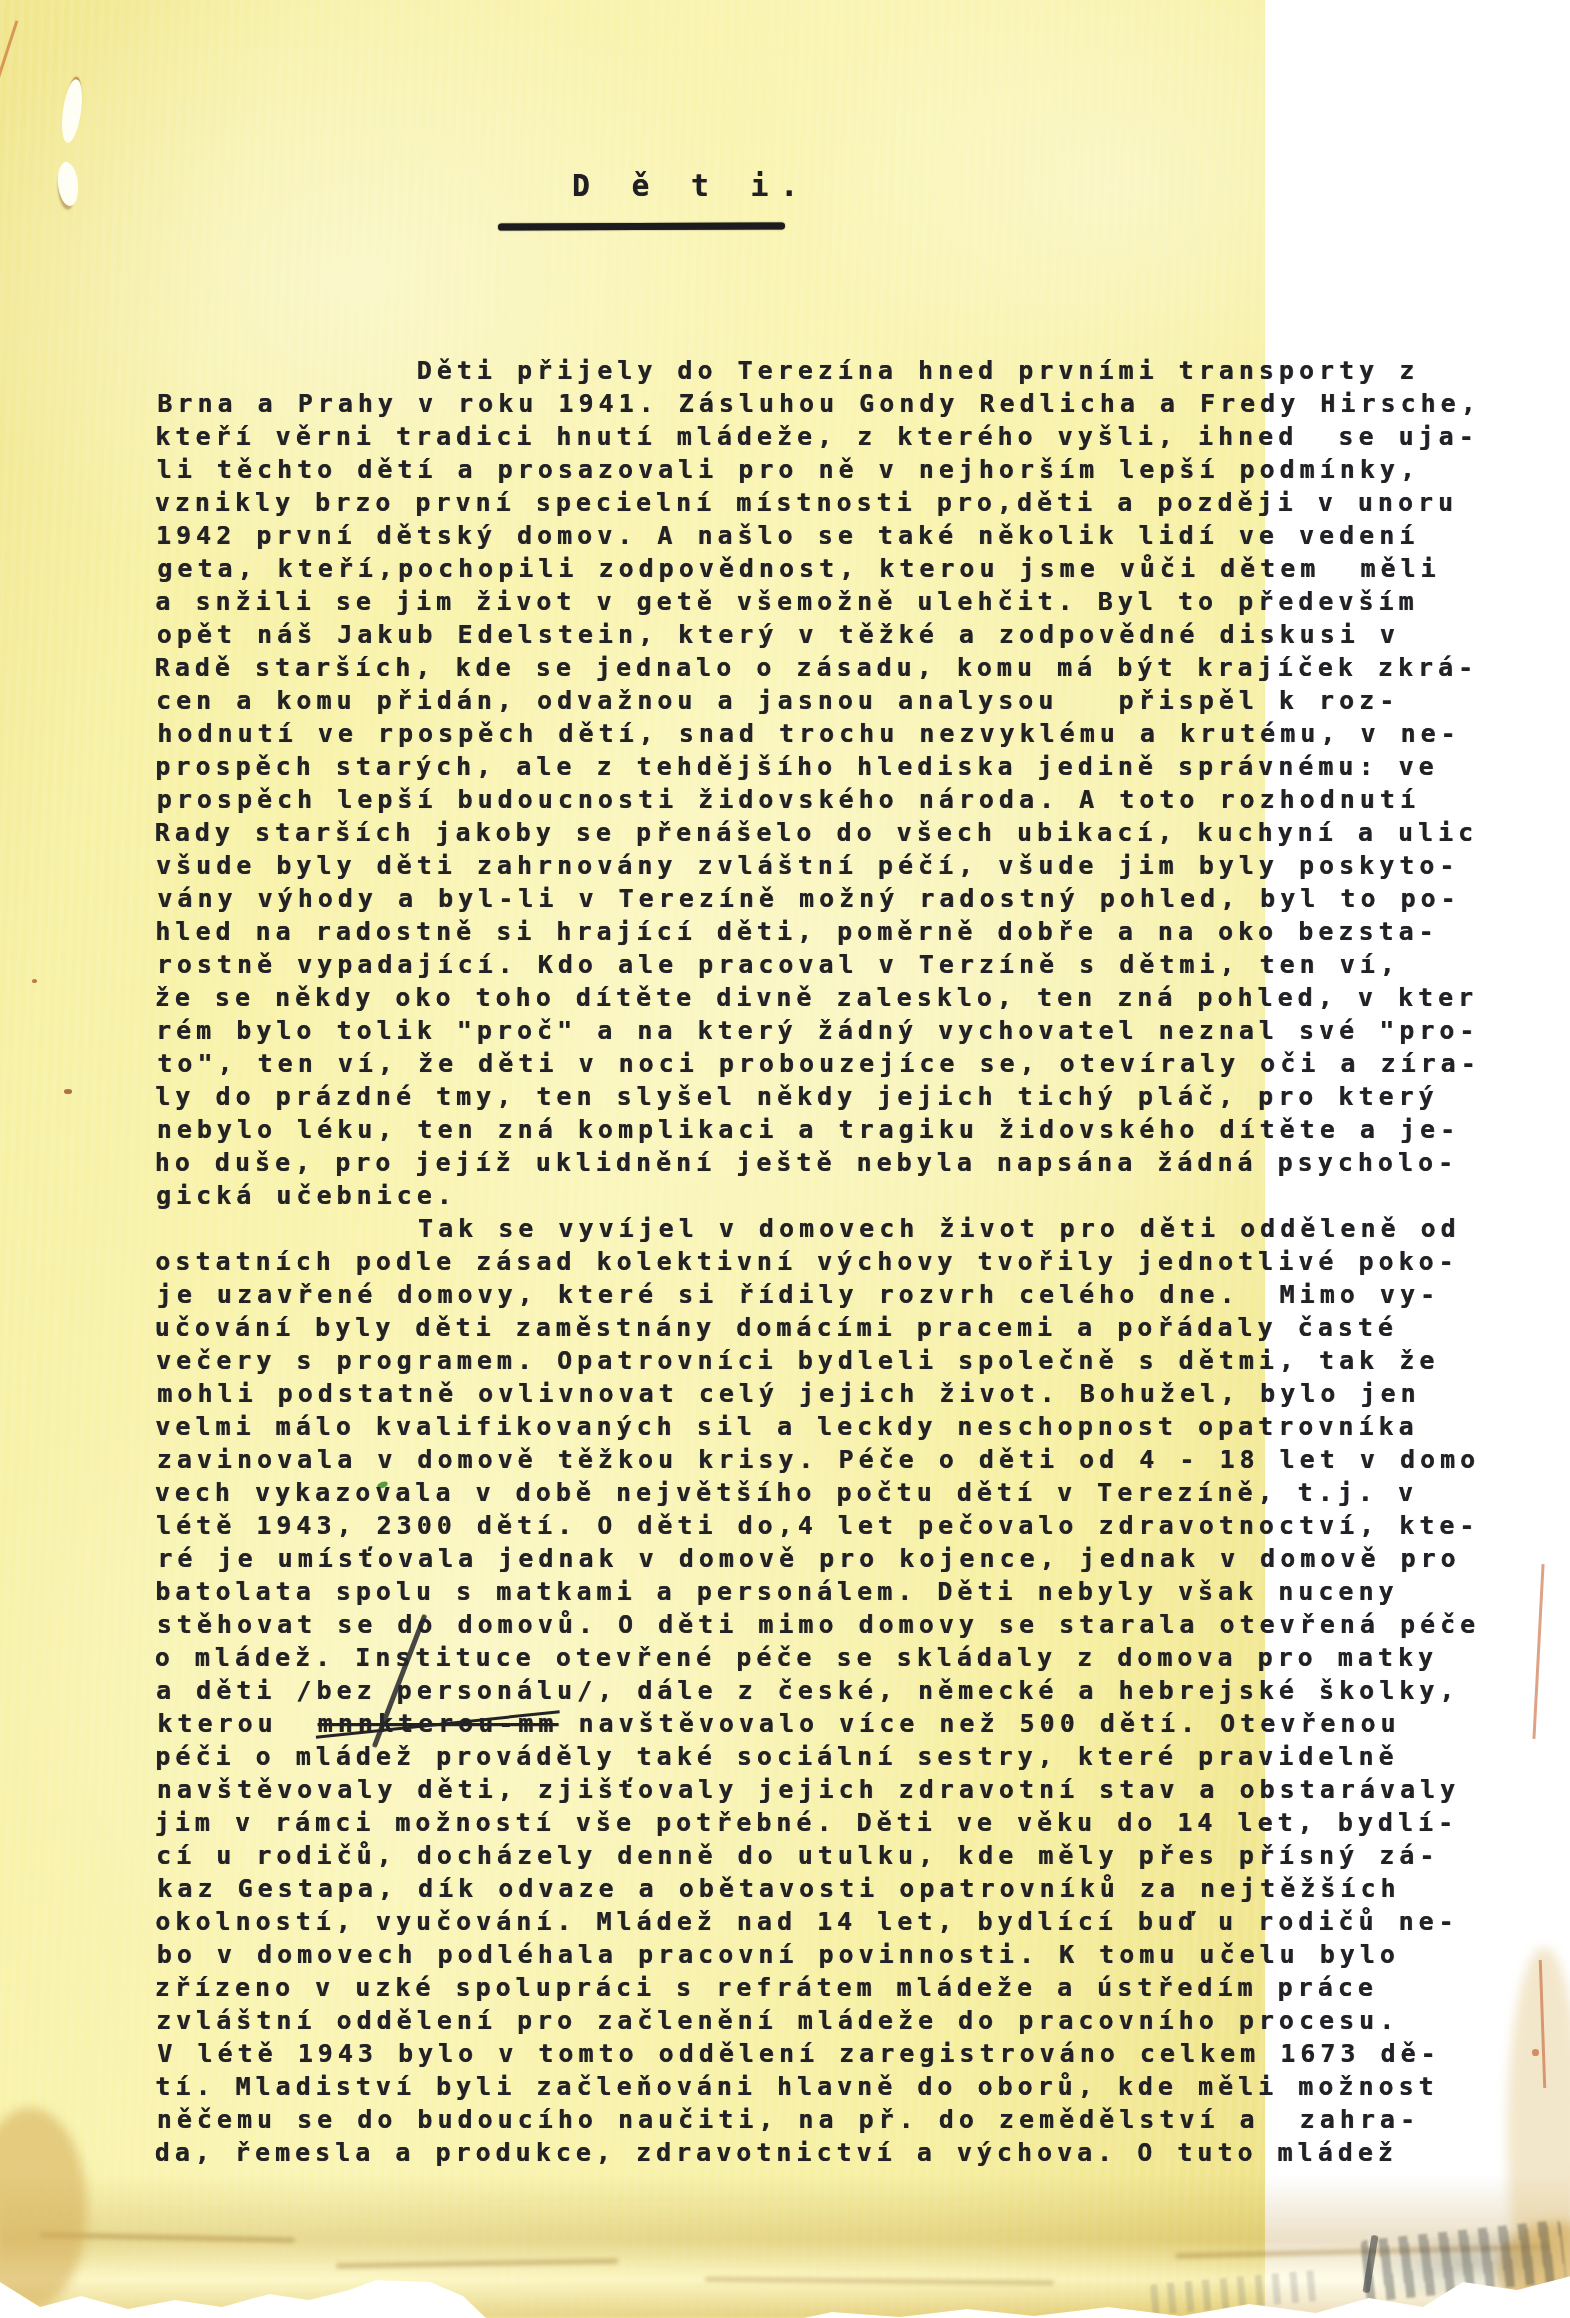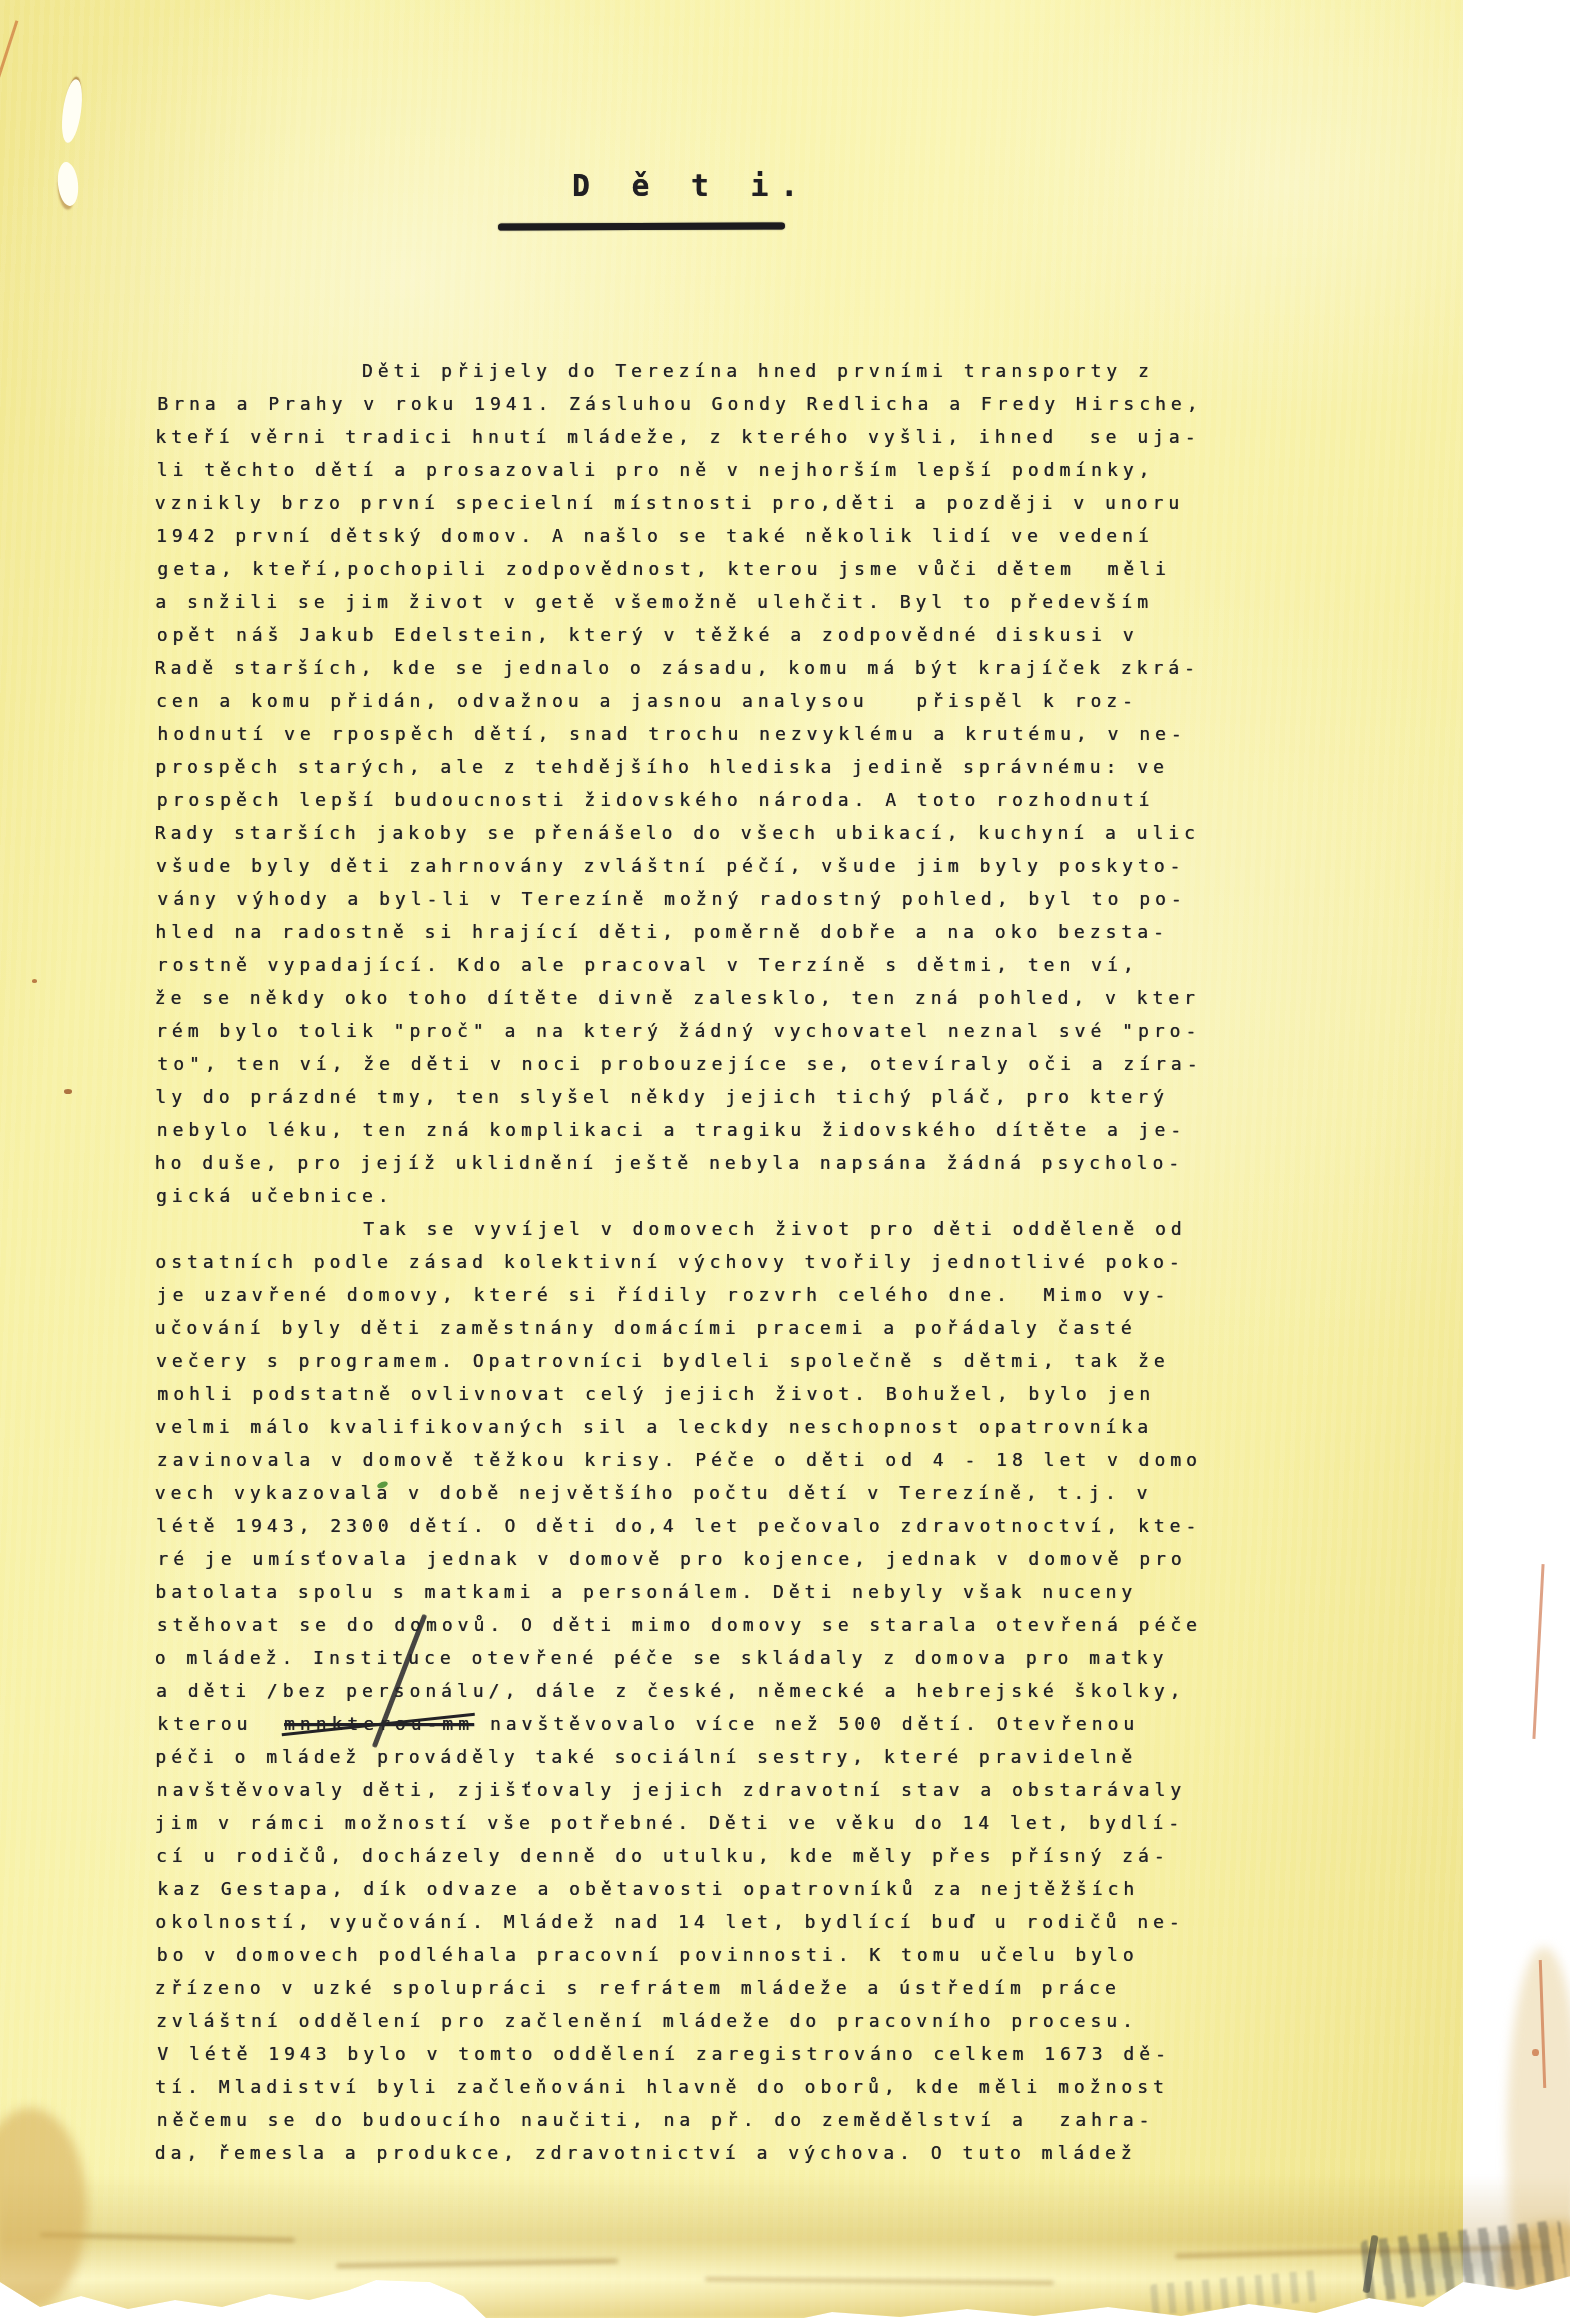--- a/index.html
+++ b/index.html
@@ -5,21 +5,21 @@
   html,body{margin:0;padding:0;}
   body{
     width:1571px;height:2319px;
     background:#ffffff;
     overflow:hidden;
     position:relative;
     font-family:"DejaVu Sans Mono", "Liberation Mono", monospace;
   }
   
   .paper{
-    position:absolute;left:0;top:0;width:1463px;height:2319px;
+    position:absolute;left:0;top:0;width:1265px;height:2319px;
     background:
       radial-gradient(ellipse 604px 470px at 28% 12%, rgba(255,255,255,.38), transparent 70%),
       radial-gradient(ellipse 873px 638px at 70% 42%, rgba(255,255,255,.30), transparent 72%),
       radial-gradient(ellipse 738px 571px at 38% 72%, rgba(255,255,255,.26), transparent 70%),
       radial-gradient(ellipse 470px 336px at 88% 8%, rgba(255,255,255,.30), transparent 70%),
       repeating-linear-gradient(92deg, rgba(255,255,255,.07) 0 4.7px, rgba(0,0,0,0) 4.7px 10px),
       linear-gradient(105deg,#f0e58c 0%,#f7f1a6 16%,#faf5b4 48%,#f6efa2 80%,#eee288 100%);
     clip-path: polygon(
       0px 0px, 1571px 0px,
       1571px 2276px, 1517px 2290px, 1463px 2282px, 1423px 2307px,
@@ -88,21 +88,21 @@
     color:#201f23;text-shadow:0.3px 0.3px 0 rgba(25,25,28,.6), 0 0 0.7px rgba(25,25,28,.45);
     white-space:pre;
   }
   .title-underline{
     position:absolute;left:498px;top:223px;width:287px;height:7.4px;
     background:#1c1b1e;border-radius:4px;transform:rotate(-.25deg);
     box-shadow:0 0 1.3px rgba(20,20,22,.8);
   }
   .text-block{
     position:absolute;left:156px;top:354px;width:1369px;
-    font-size:18px;font-weight:400;letter-spacing:5px;line-height:33px;
+    font-size:25px;font-weight:700;letter-spacing:5px;line-height:33px;
     color:#222126;white-space:pre;
     text-shadow:0.4px 0.4px 0 rgba(28,28,32,.55), 0 0 0.7px rgba(28,28,32,.4);
   }
   .tline{height:33px;}
   .struck{position:relative;text-decoration:line-through;text-decoration-thickness:3.4px;text-align:center;}
   .struck::after{
     content:"";position:absolute;left:-2.7px;right:-1.3px;top:48%;height:3.4px;
     background:#232226;transform:rotate(-6deg);
   }
   .hand-slash{

